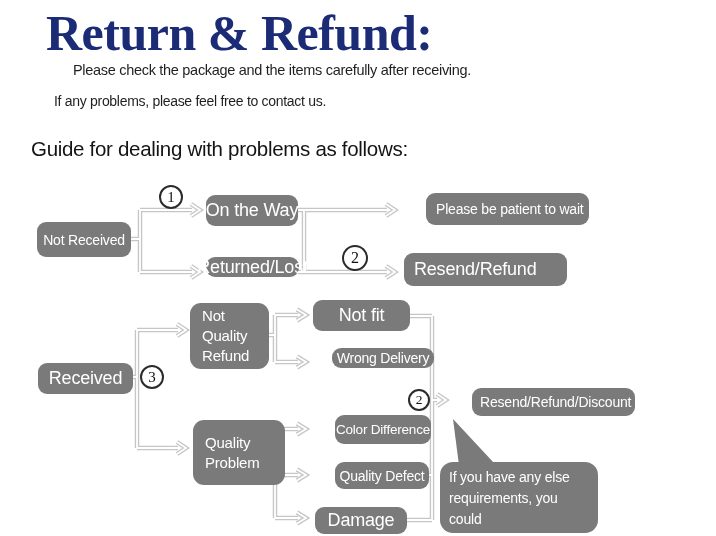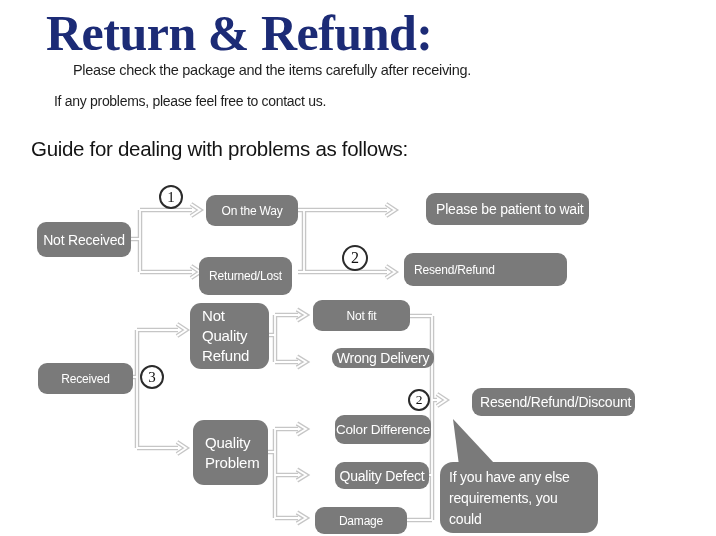--- a/index.html
+++ b/index.html
@@ -27,21 +27,21 @@
   }
   svg.connectors {
     position:absolute; left:0; top:0; width:716px; height:536px; z-index:1;
   }
   .pipe { stroke:var(--pipe,#c6c6c6); stroke-width:4.5; fill:none; }
   .pipe-inner { stroke:#ffffff; stroke-width:1.8; fill:none; }
   .tail { fill:var(--box,#7a7a7a); }
   .box {
     position:absolute; z-index:2; background:var(--box,#7a7a7a); color:#fff;
     border-radius:9px; display:flex; align-items:center; justify-content:center;
-    font-size:12px; letter-spacing:-0.2px; white-space:nowrap; box-sizing:border-box;
+    font-size:18px; letter-spacing:-0.2px; white-space:nowrap; box-sizing:border-box;
   }
   .box.la { justify-content:flex-start; padding-left:10px; }
   .box.multi {
     white-space:normal; justify-content:flex-start; padding-left:12px;
     font-size:15px; line-height:20px; border-radius:11px;
   }
   .box.small { font-size:14px;margin-left:22px; }
   .badge {
     position:absolute; z-index:3; background:#fff; border:2px solid #2b2b2b;
     border-radius:50%; box-sizing:border-box;
@@ -100,26 +100,26 @@
       <path class="pipe-inner" d="M297,469.5 L306,475 L297,480.5"></path>
       <path class="pipe-inner" d="M297,512.5 L306,518 L297,523.5"></path>
       <path class="pipe-inner" d="M410,316 H432 M412,363 H432 M409,429 H432 M409,475 H432 M407,520 H432 M432,316 V520 M432,400 H437"></path>
       <path class="pipe-inner" d="M437,394 L446,400 L437,406"></path>
     </g>
   <polygon class="tail" points="453,419 494,463 460,473"></polygon>
 </svg>
 
 <div class="box" style="left:37px; top:222px; width:94px; height:35px; font-size:14px;">Not Received</div>
 <div class="box" style="left:206px; top:195px; width:92px; height:31px;">On the Way</div>
-<div class="box" style="left:199px; top:257px; width:93px; height:38px;">Returned/Lost</div>
+<div class="box" style="left:206px; top:257px; width:93px; height:20px;">Returned/Lost</div>
 <div class="box la small" style="left:404px; top:193px; width:163px; height:32px;">Please be patient to wait</div>
 <div class="box la" style="left:404px; top:253px; width:163px; height:33px;">Resend/Refund</div>
 <div class="box" style="left:38px; top:363px; width:95px; height:31px;">Received</div>
 <div class="box multi" style="left:190px; top:303px; width:79px; height:66px;">Not Quality Refund</div>
-<div class="box multi" style="left:193px; top:420px; width:75px; height:65px;">Quality Problem</div>
+<div class="box multi" style="left:193px; top:420px; width:92px; height:65px;">Quality Problem</div>
 <div class="box" style="left:313px; top:300px; width:97px; height:31px;">Not fit</div>
 <div class="box small" style="left:310px; top:348px; width:102px; height:20px;">Wrong Delivery</div>
 <div class="box small" style="left:313px; top:415px; width:96px; height:29px; font-size:13.5px;">Color Difference</div>
 <div class="box small" style="left:313px; top:462px; width:94px; height:27px;">Quality Defect</div>
 <div class="box" style="left:315px; top:507px; width:92px; height:27px;">Damage</div>
 <div class="box la small" style="left:450px; top:388px; width:163px; height:28px; padding-left:8px;">Resend/Refund/Discount</div>
 
 <div class="badge" style="left:159px; top:185px; width:24px; height:24px;">1</div>
 <div class="badge" style="left:342px; top:245px; width:26px; height:26px; font-size:16px;">2</div>
 <div class="badge" style="left:140px; top:365px; width:24px; height:24px;">3</div>

